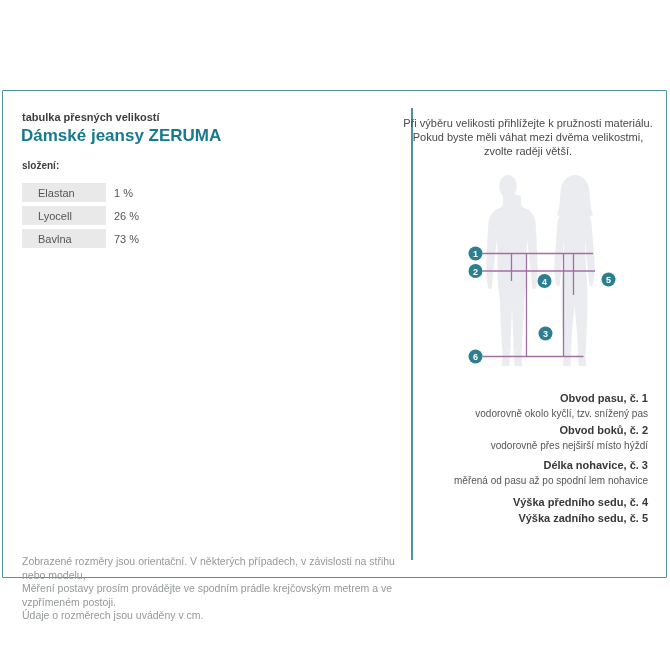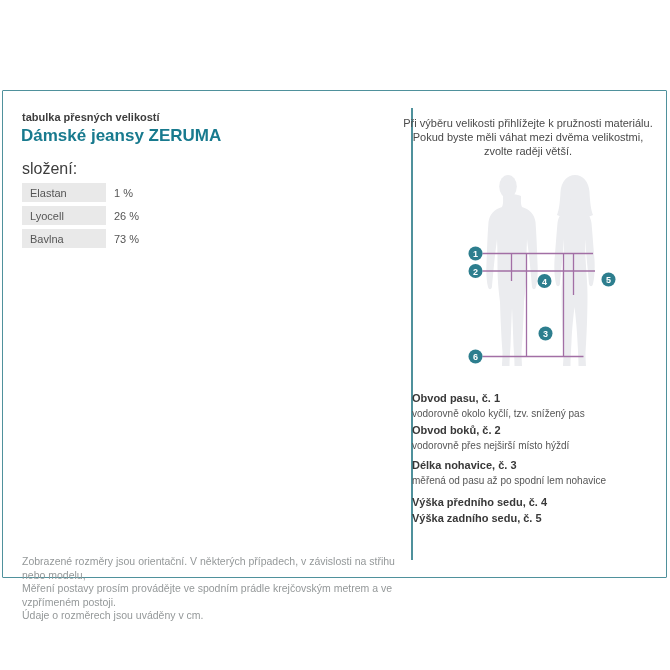--- a/index.html
+++ b/index.html
@@ -9,41 +9,41 @@
 
   .box { position:absolute; left:2px; top:90px; width:665px; height:488px;
     border:1.5px solid #4f919c; background:#ffffff; border-radius:1px; }
 
   .divider { position:absolute; left:411px; top:108px; width:1.5px; height:452px;
     background:#4f919c; }
 
   
   .small-title { left:22px; top:111px; font-size:11px; font-weight:bold; color:#3d3d3d; }
   .main-title  { left:21px; top:126px; font-size:17px; font-weight:bold; color:#187a8e; }
-  .comp-label  { left:22px; top:160px; font-size:16px; font-weight:normal; color:#3d3d3d; }
+  .comp-label  { left:22px; top:160px; font-size:10px; font-weight:bold; color:#3d3d3d; }
 
   .comp-table { left:22px; top:183px; width:370px; }
   .comp-row  { position:relative; height:21px; margin-bottom:2px; }
   .comp-cell { position:absolute; left:0; top:0; width:84px; height:19px;
-    background:#e9e9e9; line-height:21px; padding-left:8px; font-size:11px; color:#555; }
+    background:#e9e9e9; line-height:21px; padding-left:16px; font-size:11px; color:#555; }
   .comp-val  { position:absolute; left:92px; top:0; height:21px; line-height:21px;
     font-size:11px; color:#555; }
 
   .note { left:22px; top:511px; width:390px; font-size:10.5px; line-height:13.6px;
     color:#949899;margin-top:44px; }
 
   
   .intro { left:400px; top:116px; width:256px; text-align:center;
     font-size:11px; line-height:14px; color:#4a4a4a; }
 
   .figure-svg { position:absolute; left:430px; top:160px; }
   .figure-svg text { font-family:"Liberation Sans", sans-serif; font-size:9px;
     font-weight:bold; fill:#ffffff; text-anchor:middle; }
 
-  .measurements { left:412px; top:390px; width:256px; text-align:left; }
+  .measurements { left:392px; top:390px; width:256px; text-align:right; }
   .m-title { font-size:11px; font-weight:bold; color:#383838; line-height:16px; }
   .m-desc  { font-size:10px; color:#555; line-height:16px; }
   .gap4 { margin-top:0; } .gap3 { margin-top:3px; } .gap5 { margin-top:5px; }
 </style>
 </head>
 <body>
 
 <div class="box"></div>
 <div class="divider"></div>
 

